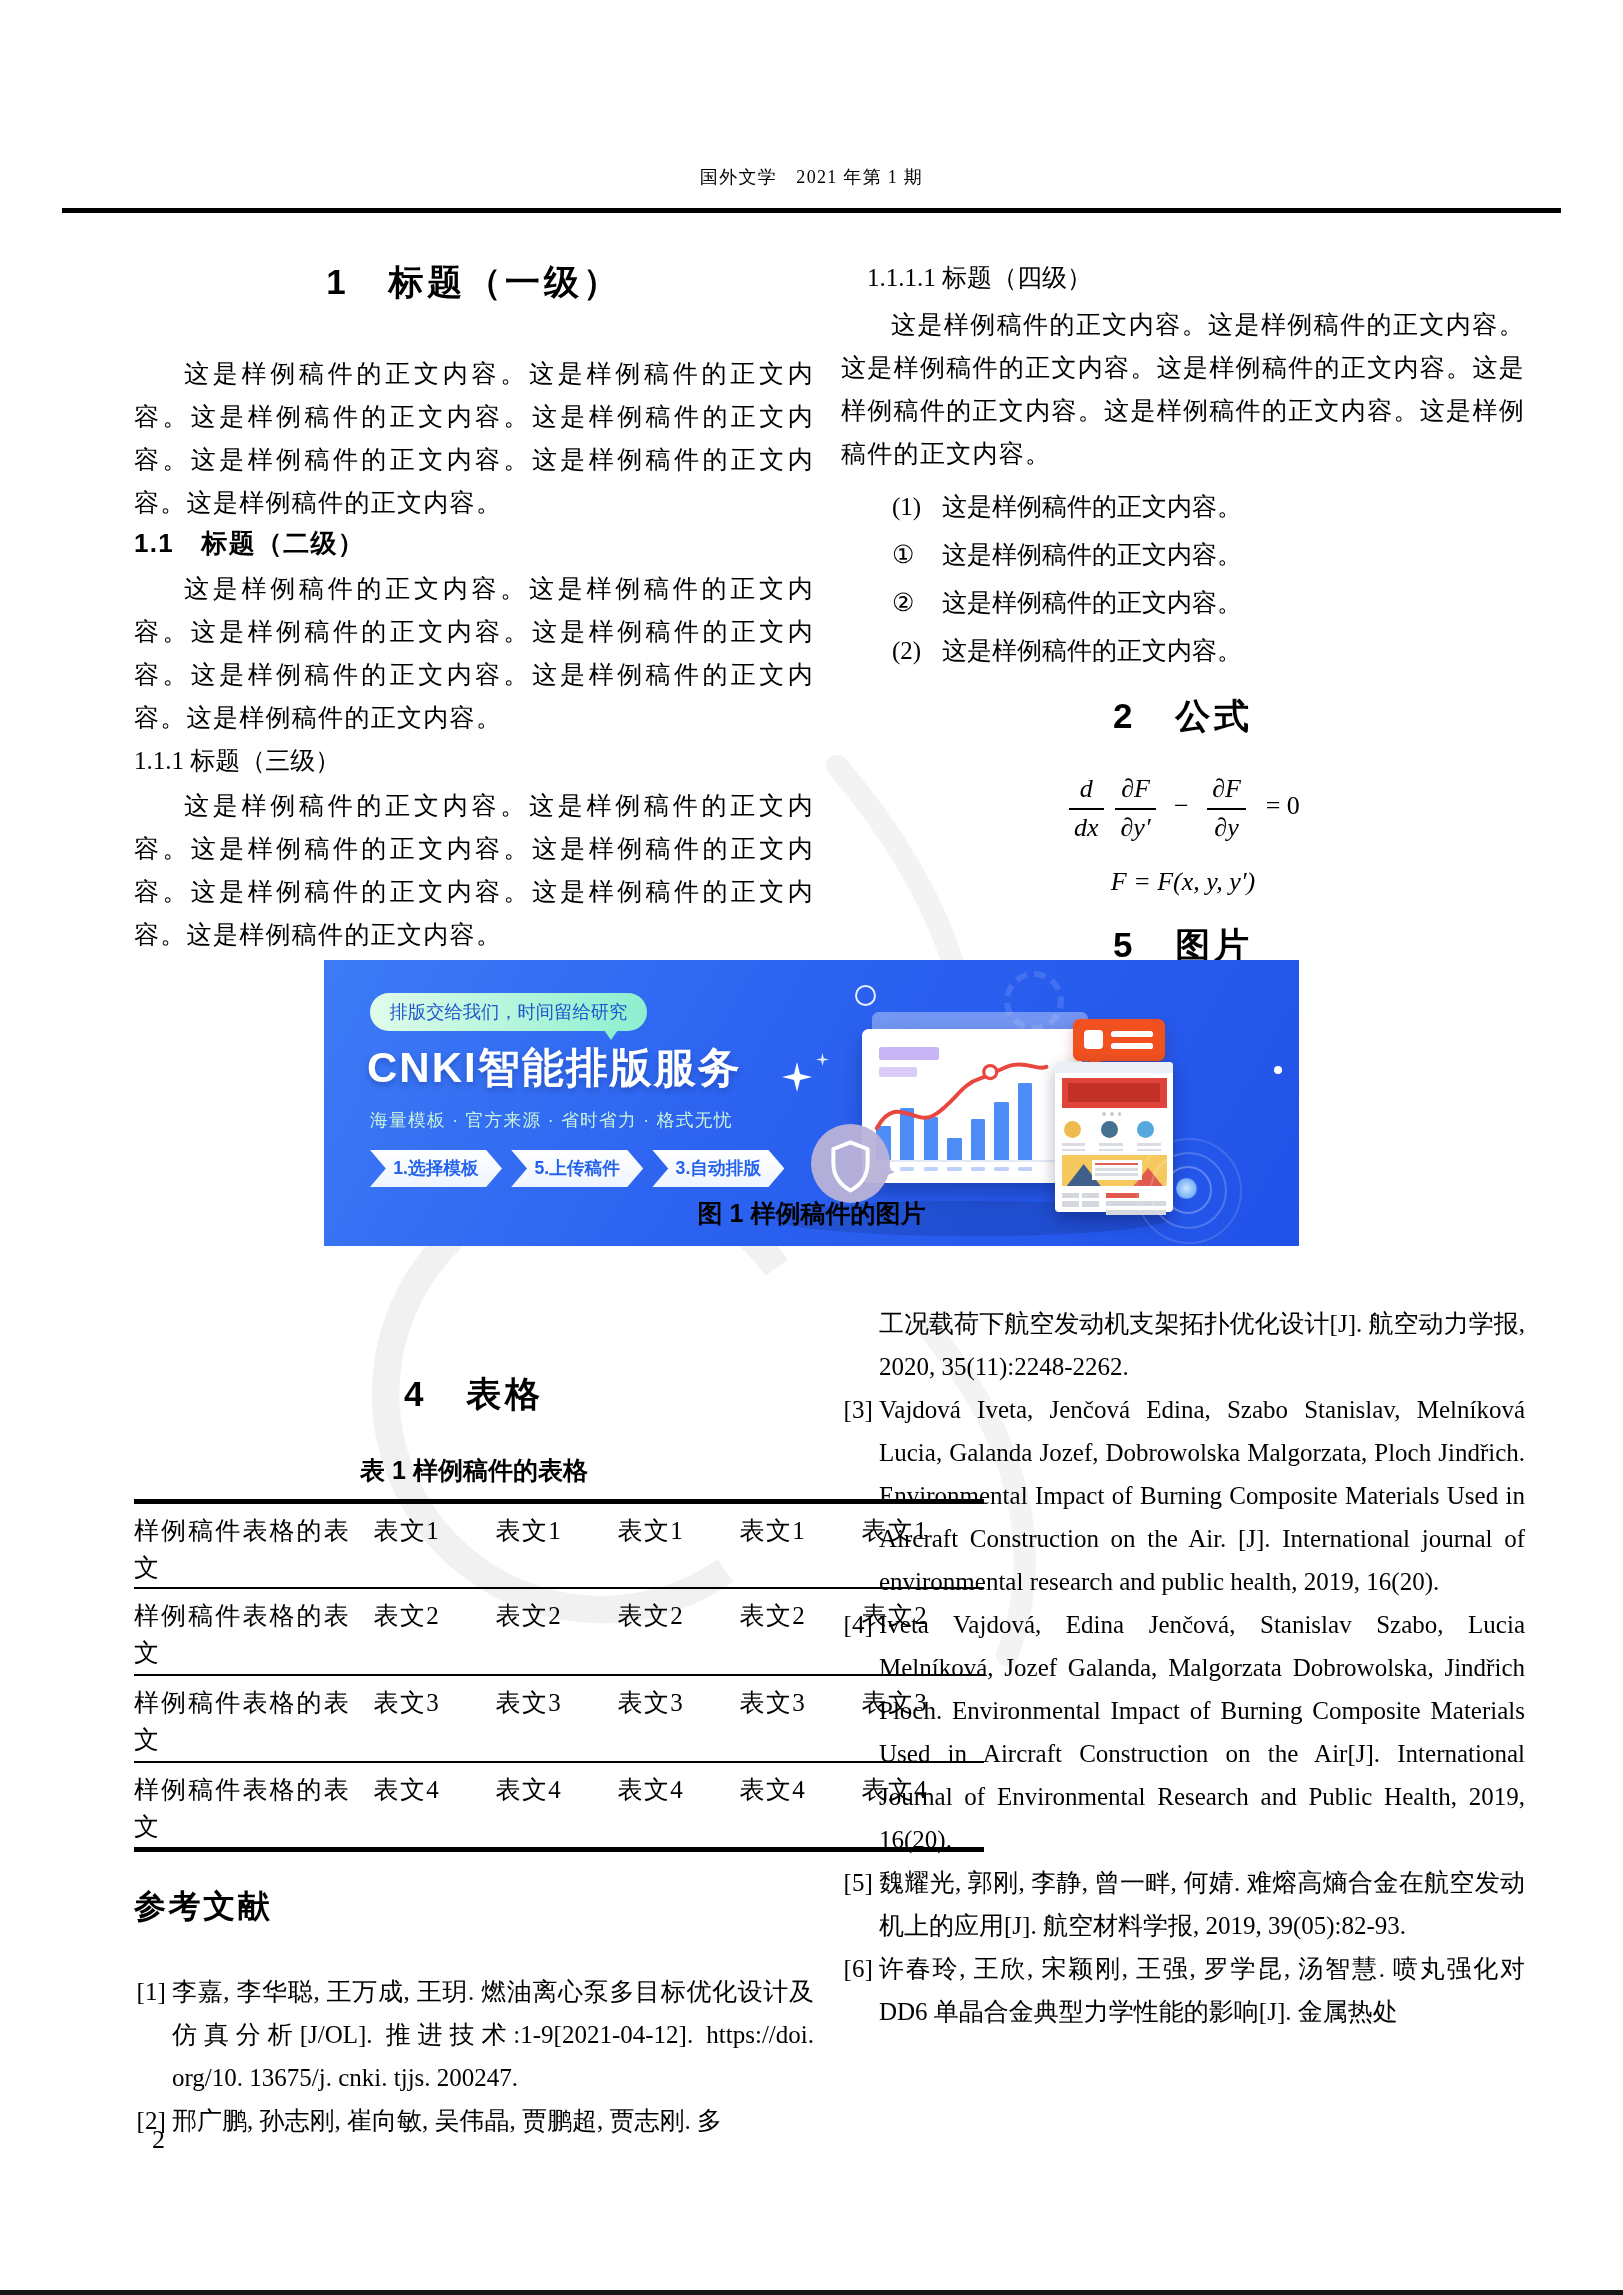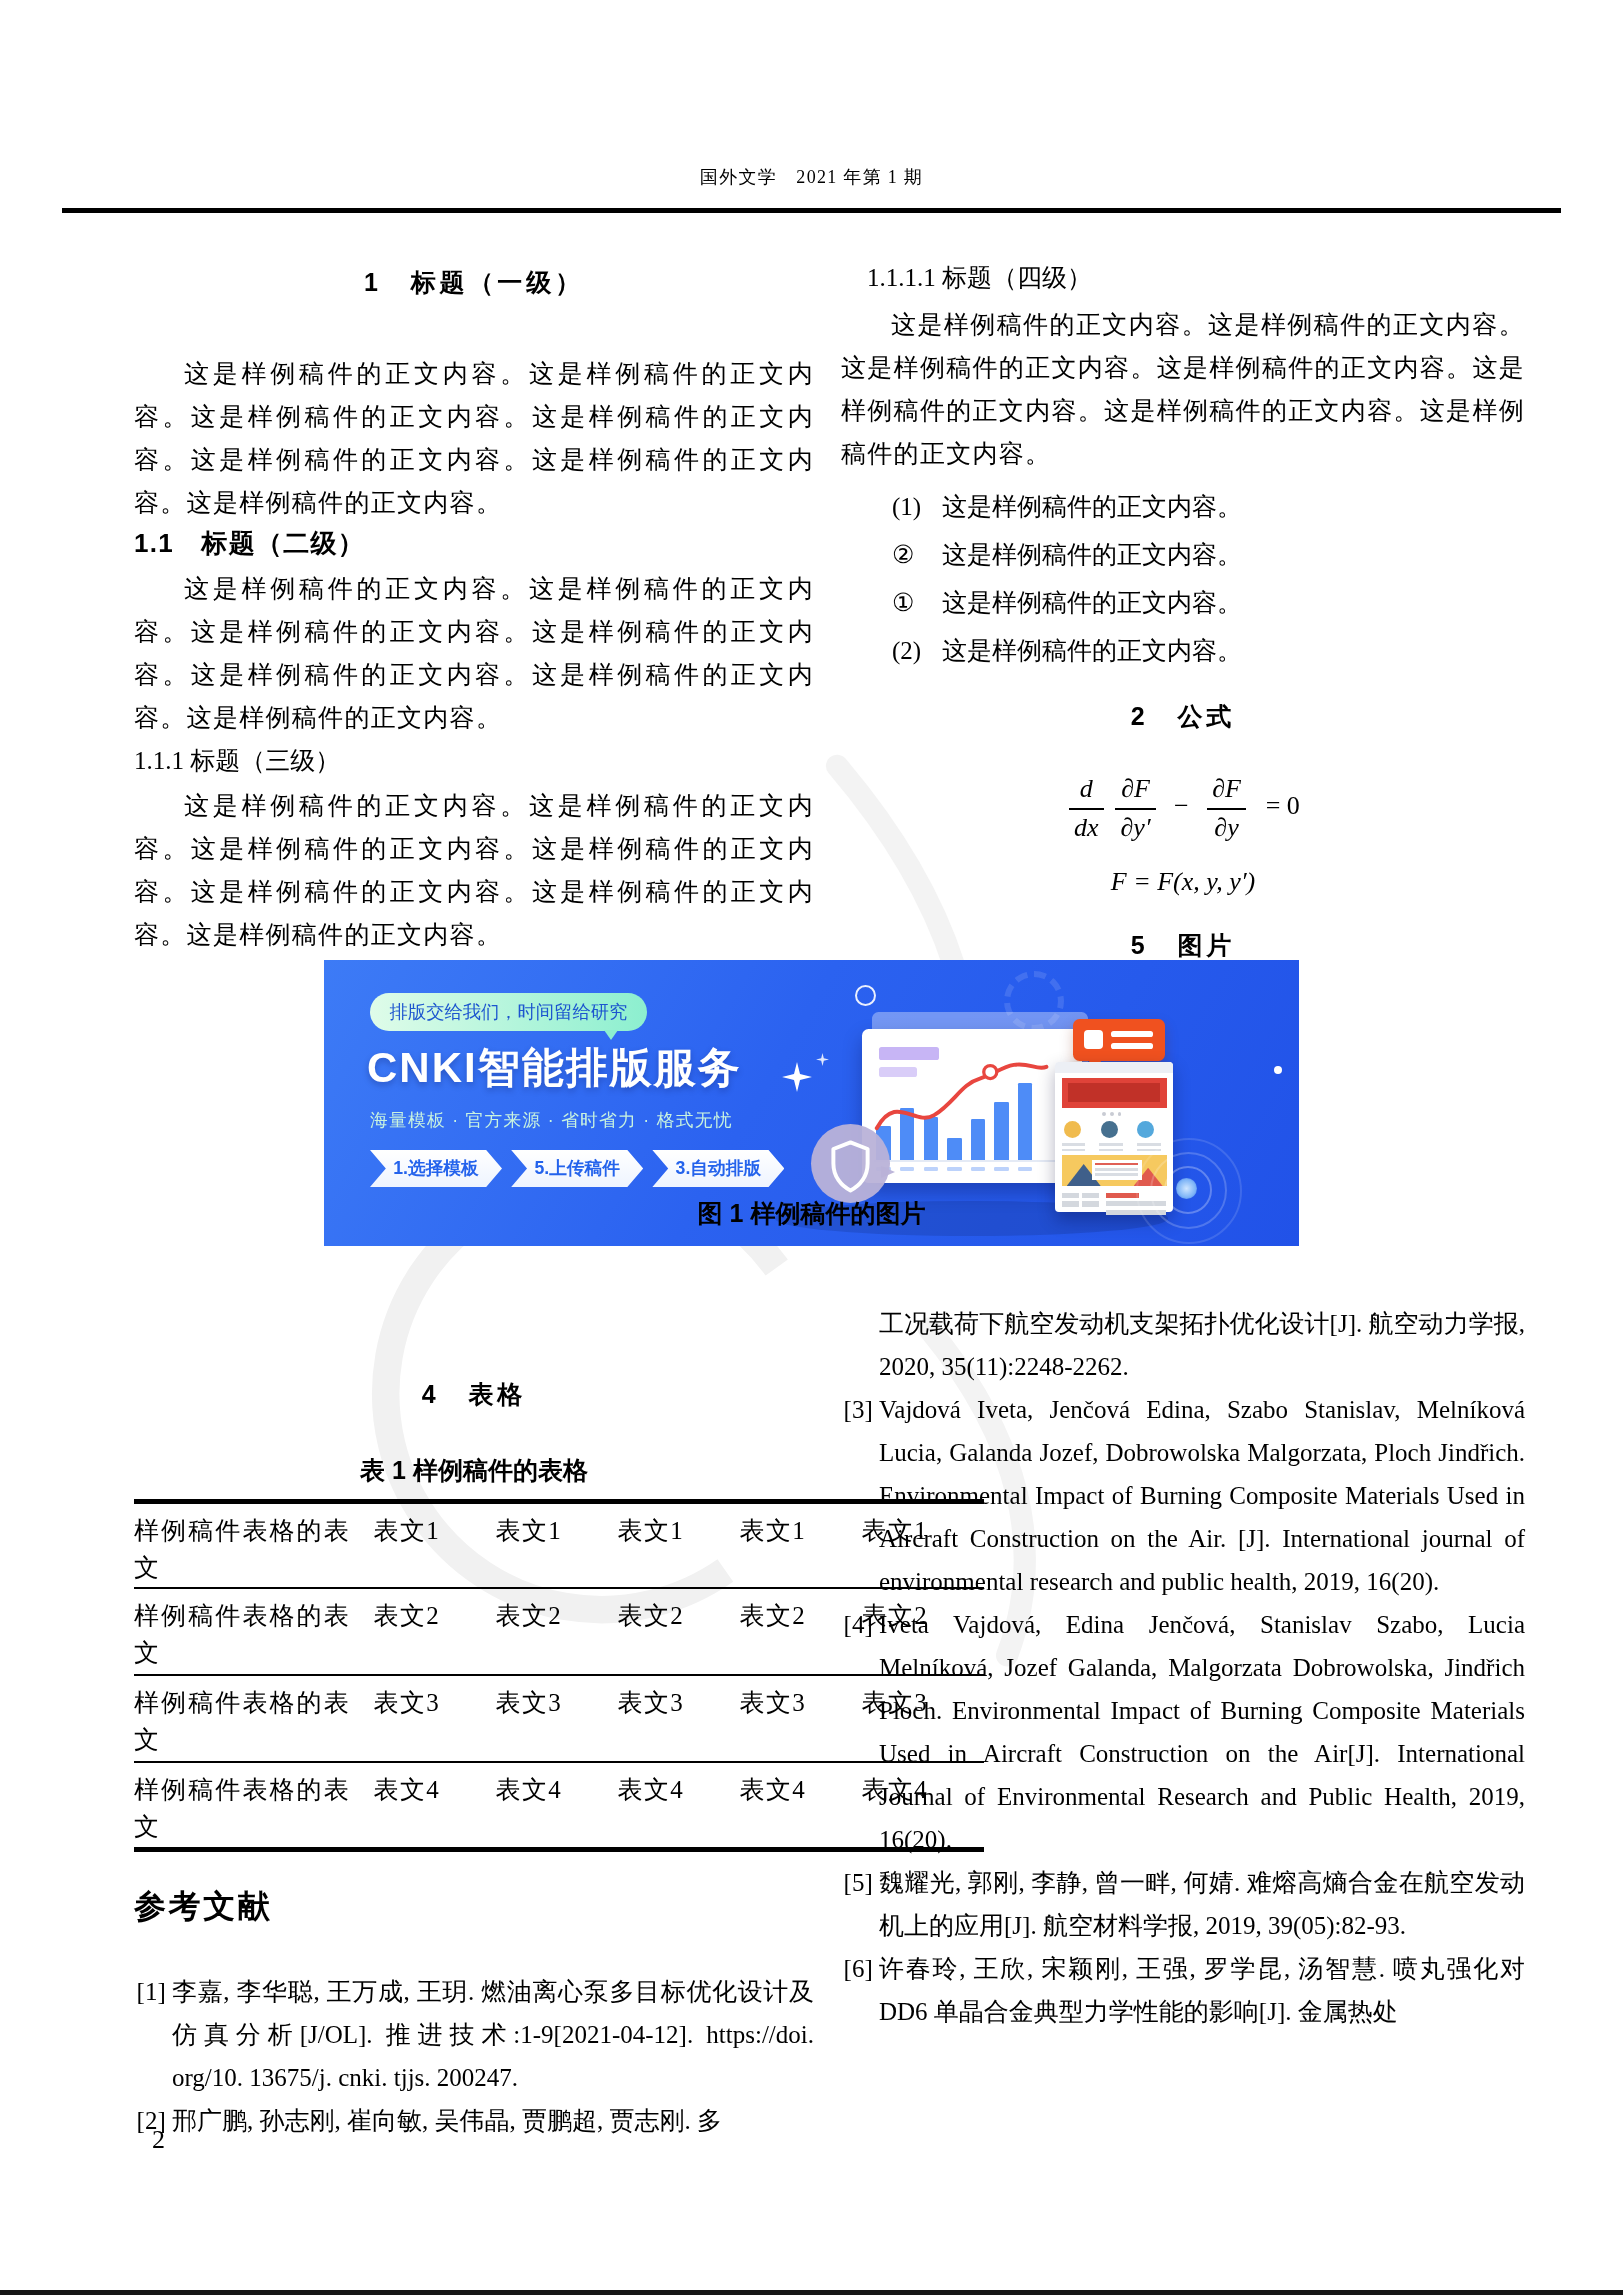--- a/index.html
+++ b/index.html
@@ -14,21 +14,21 @@
   
   .col{position:absolute;width:680px;z-index:1;}
   .col1-left{left:134px;top:250px;}
   .col1-right{left:841px;top:260px;width:684px;}
   .col2-left{left:134px;top:1341px;}
   .col2-right{left:841px;top:1302px;width:684px;}
   .body-p{font-size:25px;line-height:43px;text-align:justify;text-indent:2em;
         letter-spacing:1.3px;margin:0;}
   h1.sec,{margin:0;}
   .sec{font-family:"Liberation Sans","DejaVu Sans",sans-serif;font-weight:bold;margin:0;}
-  .sec-big{font-size:25px;line-height:38px;text-align:center;letter-spacing:3.9px;}
+  .sec-big{font-size:35px;line-height:38px;text-align:center;letter-spacing:3.9px;}
   .h1-sp{margin:13px 0 51px 0;}
   .h2-sp{font-size:26px;line-height:33px;margin:2.6px 0 7.9px 0;letter-spacing:1.3px;}
   .h3-sp{font-family:"Liberation Serif","DejaVu Serif",serif;font-weight:normal;
          font-size:25px;line-height:35px;margin:3.9px 0 5.2px 0;}
   .h4-sp{font-family:"Liberation Serif","DejaVu Serif",serif;font-weight:normal;
          font-size:25px;line-height:35px;margin:0 0 7.9px 26px;}
   .hf-sp{margin:22px 0 38px 0;}
   .hi-sp{margin:29px 0 0 0;}
   .ht-sp{margin:34px 0 41px 0;text-align:center;}
   
@@ -176,24 +176,24 @@
 
   <div class="col col1-right">
     <div class="h4-sp">1.1.1.1 标题（四级）</div>
     <p class="body-p">这是样例稿件的正文内容。这是样例稿件的正文内容。这是样例稿件的正文内容。这是样例稿件的正文内容。这是样例稿件的正文内容。这是样例稿件的正文内容。这是样例稿件的正文内容。</p>
 
     <div class="plist">
       <div class="plist-item">
         <span class="plist-marker">(1)</span><span>这是样例稿件的正文内容。</span>
       </div>
       <div class="plist-item">
+        <span class="plist-marker">①</span><span>这是样例稿件的正文内容。</span>
+      </div>
+      <div class="plist-item">
         <span class="plist-marker">②</span><span>这是样例稿件的正文内容。</span>
-      </div>
-      <div class="plist-item">
-        <span class="plist-marker">①</span><span>这是样例稿件的正文内容。</span>
       </div>
       <div class="plist-item">
         <span class="plist-marker">(2)</span><span>这是样例稿件的正文内容。</span>
       </div>
     </div>
 
     <div class="sec sec-big hf-sp">2　公式</div>
 
     <div class="formula">
       <span class="frac">

